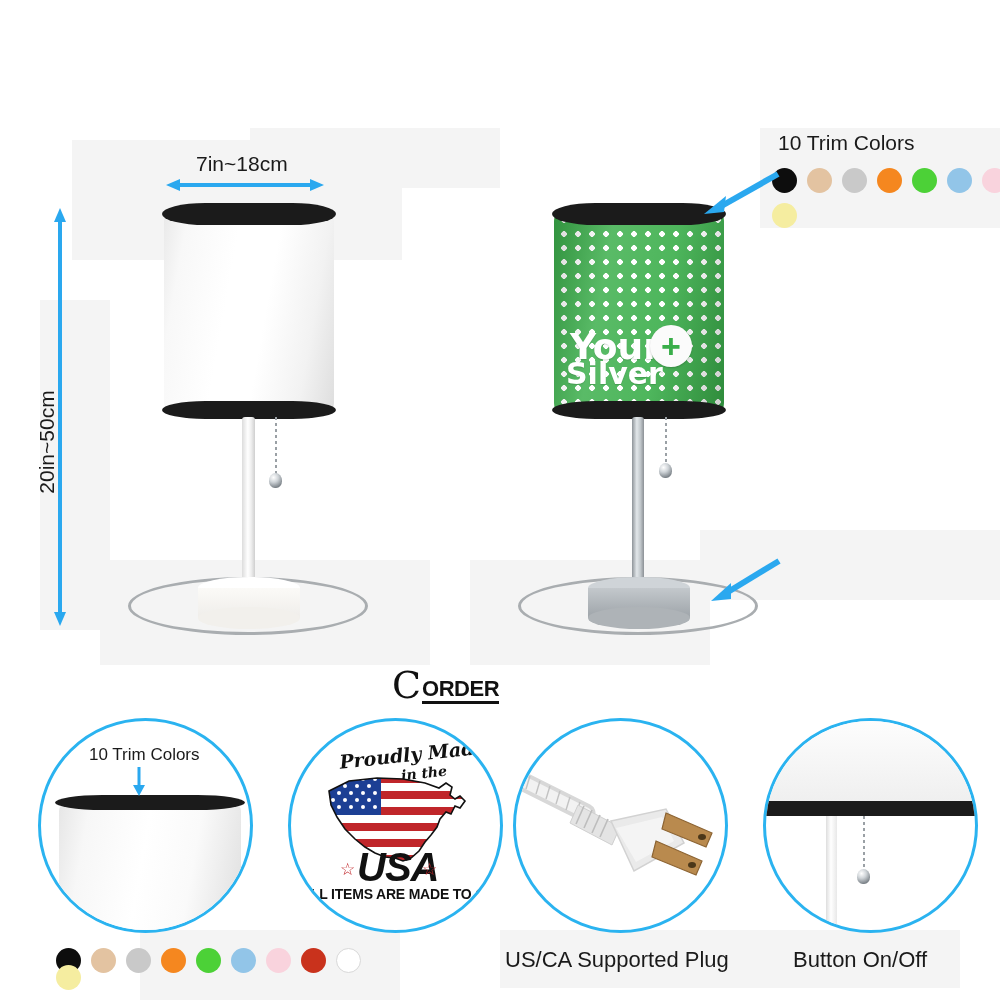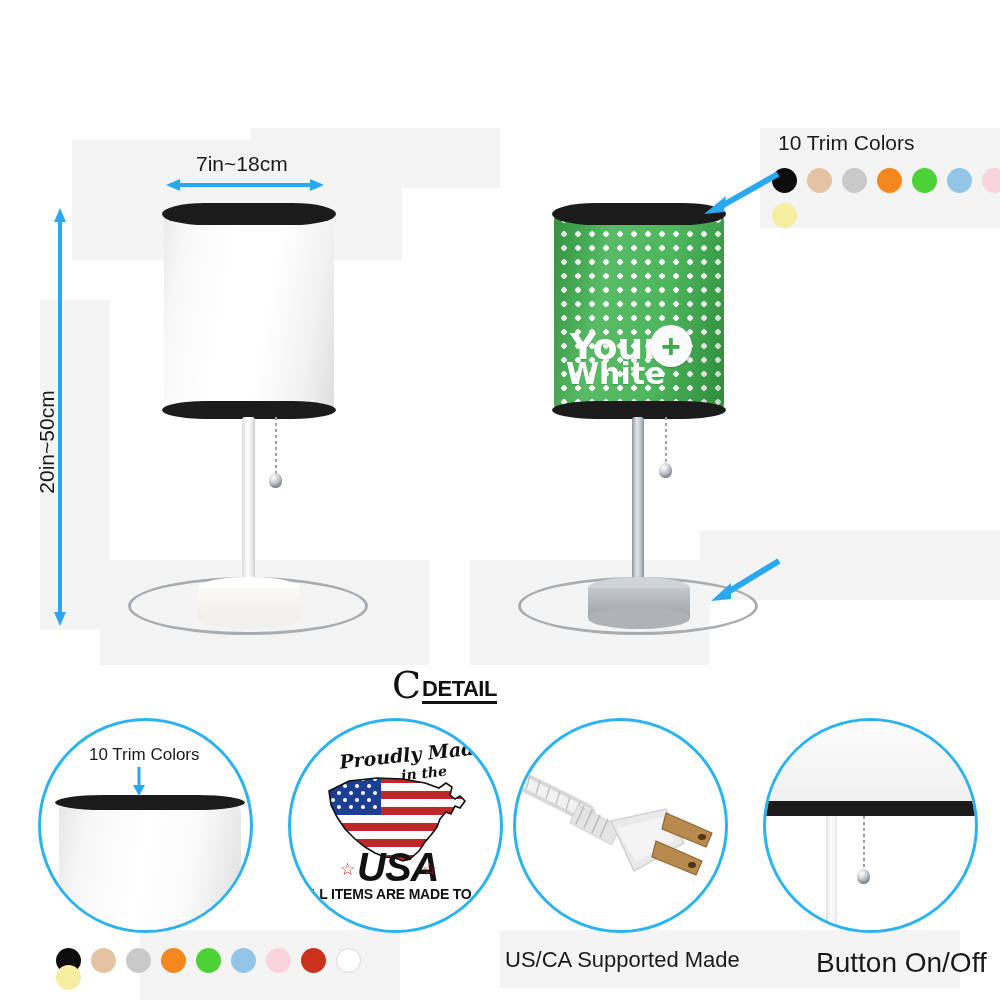--- a/index.html
+++ b/index.html
@@ -181,21 +181,21 @@
 
   <div class="lamp" style="left:510px; top:195px; width:290px; height:450px;">
     <div class="shade shade-green" style="left:44px; top:16px; width:170px; height:202px;">
       <div class="body"></div>
     </div>
     <div class="trim-top" style="left:42px; top:8px; width:174px; height:22px;"></div>
     <div class="trim-bot" style="left:42px; top:206px; width:174px; height:18px;"></div>
 
     <div class="design-text" style="left:60px; top:134px; font-size:36px;">Your</div>
     <div class="plus-badge" style="left:140px; top:130px; width:42px; height:42px;">+</div>
-    <div class="design-text" style="left:56px; top:164px; font-size:30px;">White</div>
+    <div class="design-text" style="left:56px; top:164px; font-size:30px;">Silver</div>
 
     <div class="chain" style="left:155px; top:222px; height:48px;"></div>
     <div class="chain-ball" style="left:149px; top:268px;"></div>
 
     <div class="pole pole-silver" style="left:122px; top:222px; width:12px; height:180px;"></div>
 
     <div class="cord-loop" style="left:8px; top:382px; width:240px; height:58px;"></div>
 
     <div class="base" style="left:78px; top:382px; width:102px; height:52px;">
       <div class="base-top" style="background:#cfd4d8;"></div>
@@ -229,21 +229,21 @@
 
   <div style="position:absolute; left:705px; top:555px; width:80px; height:50px;">
     <svg width="80" height="50">
       <line x1="74" y1="6" x2="18" y2="40" stroke="#2aa8ef" stroke-width="6"></line>
       <polygon points="6,46 26,28 26,44" fill="#2aa8ef"></polygon>
     </svg>
   </div>
 
   <div class="logo" style="left:392px; top:666px;">
     <span class="logo-c">C</span>
-    <span class="logo-sub">DETAIL</span>
+    <span class="logo-sub">ORDER</span>
   </div>
 
   <div class="fcircle" style="left:38px; top:718px; width:215px; height:215px;">
     <div style="position:absolute; left:18px; top:82px; width:182px; height:140px;
                 background:linear-gradient(100deg,#e6e6e6 0%,#f7f7f7 15%,#ffffff 45%,#fafafa 70%,#dedede 100%);
                 border-radius:8px 8px 0 0;"></div>
     <div style="position:absolute; left:14px; top:74px; width:190px; height:15px; background:#1b1b1b; border-radius:50%/100%;"></div>
     <div class="lbl sm" style="left:48px; top:24px; font-size:17px;">10 Trim Colors</div>
     <div style="position:absolute; left:91px; top:46px; width:14px; height:30px;">
       <svg width="14" height="30">
@@ -375,16 +375,16 @@
     <span class="sw" style="background:#4cd137;"></span>
     <span class="sw" style="background:#92c5e8;"></span>
     <span class="sw" style="background:#f9d3dd;"></span>
     <span class="sw" style="background:#c9321c;"></span>
     <span class="sw white-sw" style="background:#ffffff;"></span>
   </div>
   <div class="swatch-row" style="left:56px; top:965px;">
     <span class="sw" style="background:#f5eda0;"></span>
   </div>
 
-  <div class="lbl" style="left:505px; top:947px; font-size:22px;">US/CA Supported Made</div>
-  <div class="lbl" style="left:816px; top:947px; font-size:28px;">Button On/Off</div>
+  <div class="lbl" style="left:505px; top:947px; font-size:22px;">US/CA Supported Plug</div>
+  <div class="lbl" style="left:793px; top:947px; font-size:22px;">Button On/Off</div>
 
 </div>
 
 </body></html>

